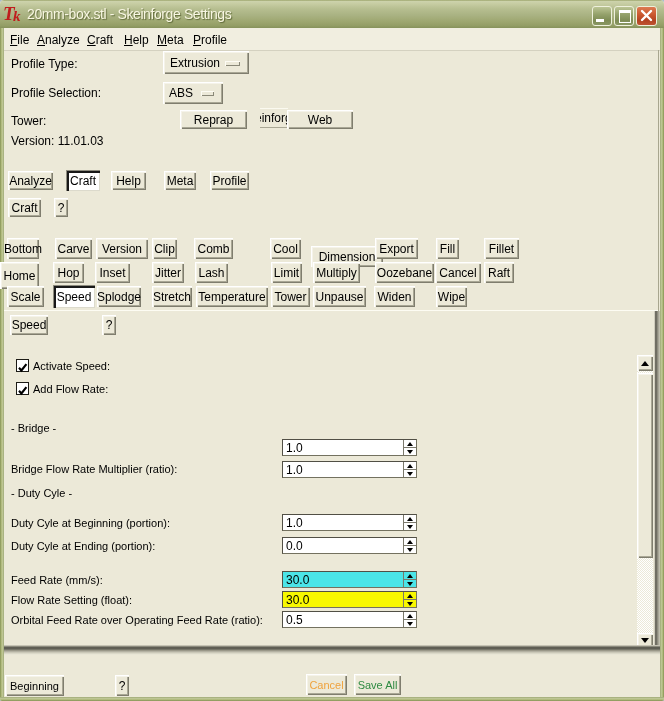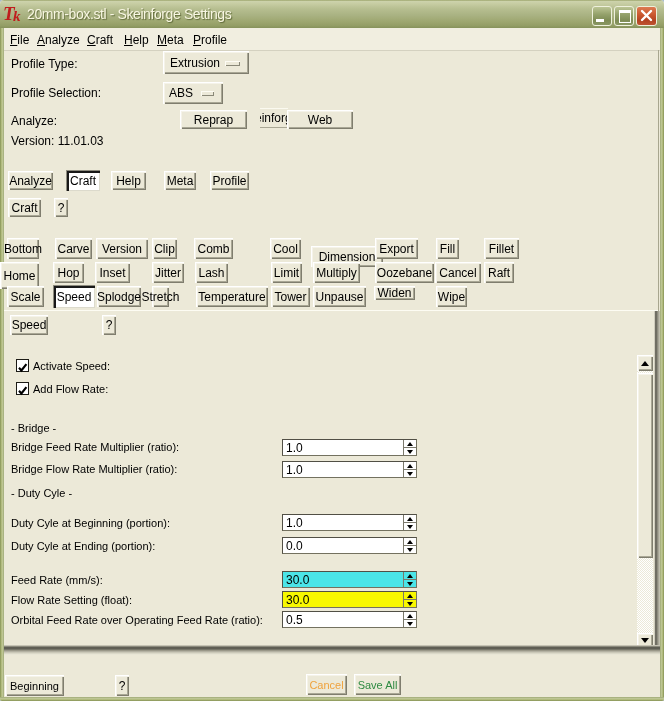--- a/index.html
+++ b/index.html
@@ -53,21 +53,21 @@
 <div class="ab" style="left:87px;top:33px;font-size:12px"><u>C</u>raft</div>
 <div class="ab" style="left:124px;top:33px;font-size:12px"><u>H</u>elp</div>
 <div class="ab" style="left:157px;top:33px;font-size:12px"><u>M</u>eta</div>
 <div class="ab" style="left:193px;top:33px;font-size:12px"><u>P</u>rofile</div>
 <div class="lbl" style="left:11px;top:57px">Profile Type:</div>
 <div class="b" style="left:163px;top:51px;width:86px;height:23px;justify-content:flex-start;padding-left:7px">Extrusion</div>
 <div class="ind" style="left:225px;top:61px;width:15px;height:5px"></div>
 <div class="lbl" style="left:11px;top:86px">Profile Selection:</div>
 <div class="b" style="left:163px;top:82px;width:60px;height:22px;justify-content:flex-start;padding-left:6px">ABS</div>
 <div class="ind" style="left:201px;top:91px;width:13px;height:5px"></div>
-<div class="lbl" style="left:11px;top:114px">Analyze:</div>
+<div class="lbl" style="left:11px;top:114px">Tower:</div>
 <div class="b" style="left:180px;top:110px;width:67px;height:19px">Reprap</div>
 <div class="ab" style="left:260px;top:108px;width:28px;height:20px;overflow:hidden;background:#ece9d8;
 box-shadow:inset 0 1px 0 #fbfaf0,inset 0 -1px 0 #a9a795"><span style="font-size:12px;margin-left:-5px">einforg</span></div>
 <div class="b" style="left:287px;top:110px;width:66px;height:19px">Web</div>
 <div class="lbl" style="left:11px;top:134px">Version: 11.01.03</div>
 <div class="b" style="left:8px;top:171px;width:45px;height:19px">Analyze</div>
 <div class="sel" style="left:66px;top:170px;width:34px;height:21px">Craft</div>
 <div class="b" style="left:111px;top:171px;width:35px;height:19px">Help</div>
 <div class="b" style="left:164px;top:171px;width:32px;height:19px">Meta</div>
 <div class="b" style="left:210px;top:171px;width:39px;height:19px">Profile</div>
@@ -89,39 +89,38 @@
 <div class="b" style="left:152px;top:262px;width:32px;height:21px">Jitter</div>
 <div class="b" style="left:195px;top:262px;width:33px;height:21px">Lash</div>
 <div class="b" style="left:271px;top:262px;width:31px;height:21px">Limit</div>
 <div class="b" style="left:313px;top:262px;width:47px;height:21px">Multiply</div>
 <div class="b" style="left:375px;top:262px;width:59px;height:21px">Oozebane</div>
 <div class="b" style="left:435px;top:262px;width:46px;height:21px">Cancel</div>
 <div class="b" style="left:484px;top:262px;width:30px;height:21px">Raft</div>
 <div class="b" style="left:7px;top:286px;width:37px;height:21px">Scale</div>
 <div class="sel" style="left:53px;top:285px;width:42px;height:23px">Speed</div>
 <div class="b" style="left:97px;top:286px;width:44px;height:21px">Splodge</div>
-<div class="b" style="left:152px;top:286px;width:17px;height:21px">Stretch</div>
+<div class="b" style="left:152px;top:286px;width:40px;height:21px">Stretch</div>
 <div class="b" style="left:196px;top:286px;width:72px;height:21px">Temperature</div>
 <div class="b" style="left:271px;top:286px;width:39px;height:21px">Tower</div>
 <div class="b" style="left:313px;top:286px;width:53px;height:21px">Unpause</div>
-<div class="b" style="left:374px;top:286px;width:41px;height:14px">Widen</div>
+<div class="b" style="left:374px;top:286px;width:41px;height:21px">Widen</div>
 <div class="b" style="left:436px;top:286px;width:31px;height:21px">Wipe</div>
 <div class="ab" style="left:4px;top:310px;width:654px;height:1px;background:#fdfcf3"></div>
 <div class="b" style="left:10px;top:315px;width:38px;height:20px">Speed</div>
 <div class="b" style="left:102px;top:315px;width:14px;height:20px">?</div>
 <div class="chk" style="left:16px;top:359px"><svg width="11" height="11" viewBox="0 0 11 11">
 <path d="M2 4.8 L4.4 7.5 L9.4 1.1" stroke="#000" stroke-width="2.1" fill="none"></path>
       </svg></div>
 <div class="sl" style="left:33px;top:360px">Activate Speed:</div>
 <div class="chk" style="left:16px;top:382px"><svg width="11" height="11" viewBox="0 0 11 11">
 <path d="M2 4.8 L4.4 7.5 L9.4 1.1" stroke="#000" stroke-width="2.1" fill="none"></path>
       </svg></div>
 <div class="sl" style="left:33px;top:383px">Add Flow Rate:</div>
 <div class="sl" style="left:11px;top:422px">- Bridge -</div>
-<div class="sl" style="left:11px;top:441px">Bridge Feed Rate Multiplier (ratio):</div>
 <div class="spin" style="left:282px;top:439px;background:#fff">
 <span class="sv">1.0</span>
       <div class="sa">
         <i class="u">
           <span class="tu"></span>
         </i>
         <i>
           <span class="td"></span>
         </i>
       </div>

